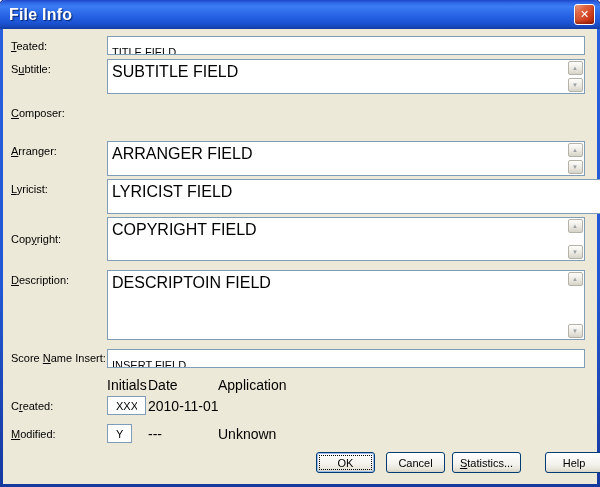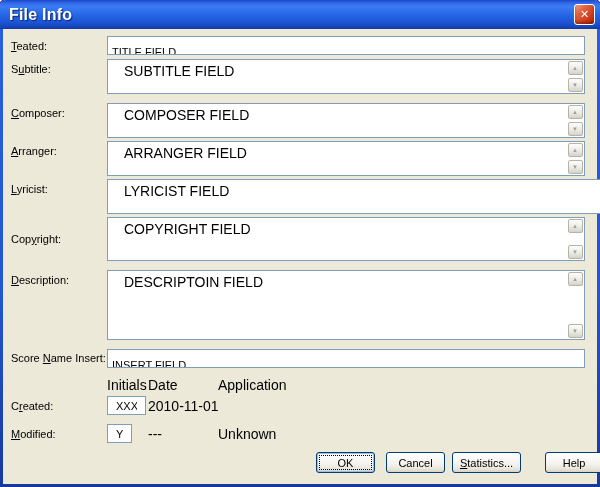--- a/index.html
+++ b/index.html
@@ -41,22 +41,22 @@
   .txt {
     position:absolute; border:1px solid #7F9DB9; background:#fff;
     font-family:"Liberation Sans","DejaVu Sans",sans-serif; font-size:11px; color:#000;
     padding:12px 0 0 4px; margin:0; outline:none;
   }
   .txt.ctr { text-align:center; padding:8px; }
   .ta { position:absolute; border:1px solid #7F9DB9; background:#fff; }
   .ta textarea {
     position:absolute; left:0; top:0; height:100%; width:calc(100% - 17px);
     border:none; resize:none; overflow:hidden; outline:none; background:transparent;
-    font-family:"Liberation Sans","DejaVu Sans",sans-serif; font-size:14px; color:#000;
-    padding:3px 0 0 16px; margin:0;
+    font-family:"Liberation Sans","DejaVu Sans",sans-serif; font-size:16px; color:#000;
+    padding:3px 0 0 4px; margin:0;
   }
   .sb {
     position:absolute; top:1px; right:1px; bottom:1px; width:16px;
     display:flex; flex-direction:column; justify-content:space-between; align-items:center;
   }
   .sbtn {
     width:15px; height:14px; border:1px solid #B5B2A8; border-radius:2px;
     background:linear-gradient(180deg,#FDFDFB 0%,#ECEAE3 55%,#D6D3C8 100%);
     display:flex; align-items:center; justify-content:center;
   }
@@ -99,31 +99,20 @@
         </div>
       <div class="sbtn">
           <span class="arr">▼</span>
         </div>
     </div>
   </div>
 
   <label class="lbl" style="top:107px">
     <span></span><span class="mn">C</span><span>omposer:</span>
   </label>
-  <div class="ta" style="left:107px;top:103px;width:478px;height:35px">
-    <textarea spellcheck="false" style="">COMPOSER FIELD</textarea>
-    <div class="sb">
-      <div class="sbtn">
-          <span class="arr">▲</span>
-        </div>
-      <div class="sbtn">
-          <span class="arr">▼</span>
-        </div>
-    </div>
-  </div>
 
   <label class="lbl" style="top:145px">
     <span></span><span class="mn">A</span><span>rranger:</span>
   </label>
   <div class="ta" style="left:107px;top:141px;width:478px;height:35px">
     <textarea spellcheck="false" style="">ARRANGER FIELD</textarea>
     <div class="sb">
       <div class="sbtn">
           <span class="arr">▲</span>
         </div>

